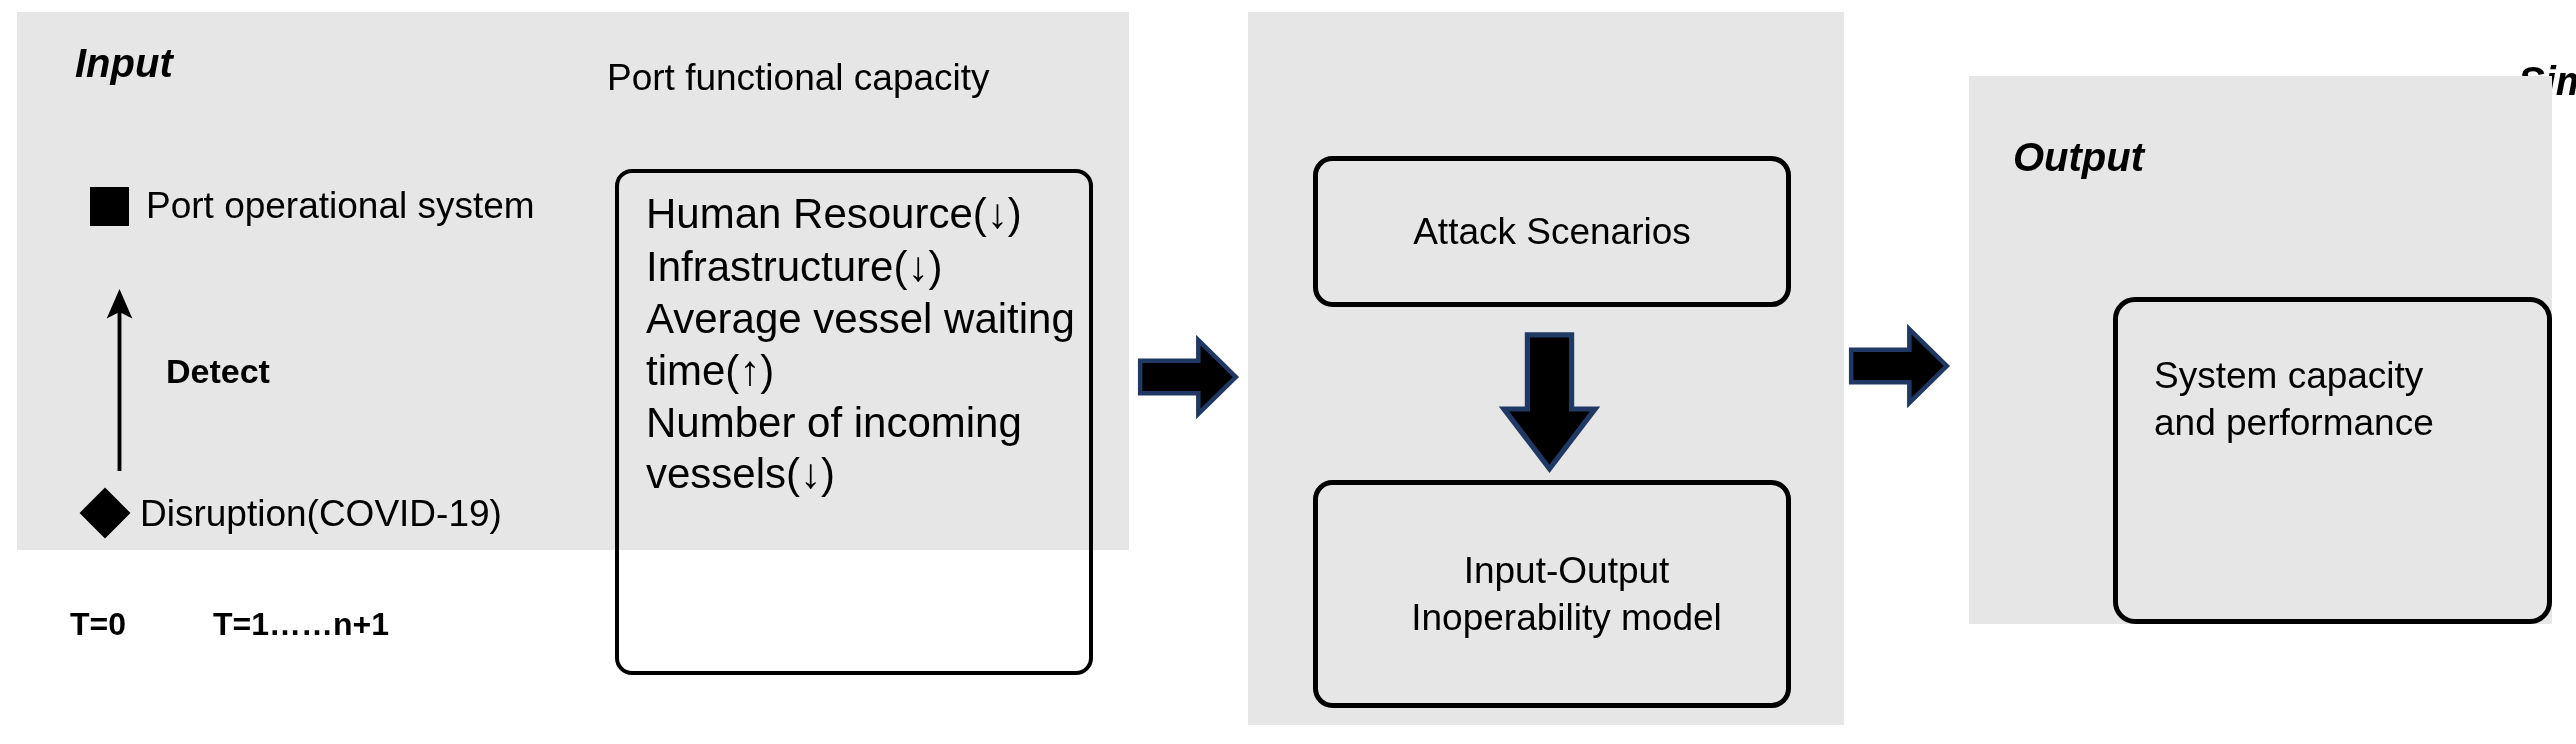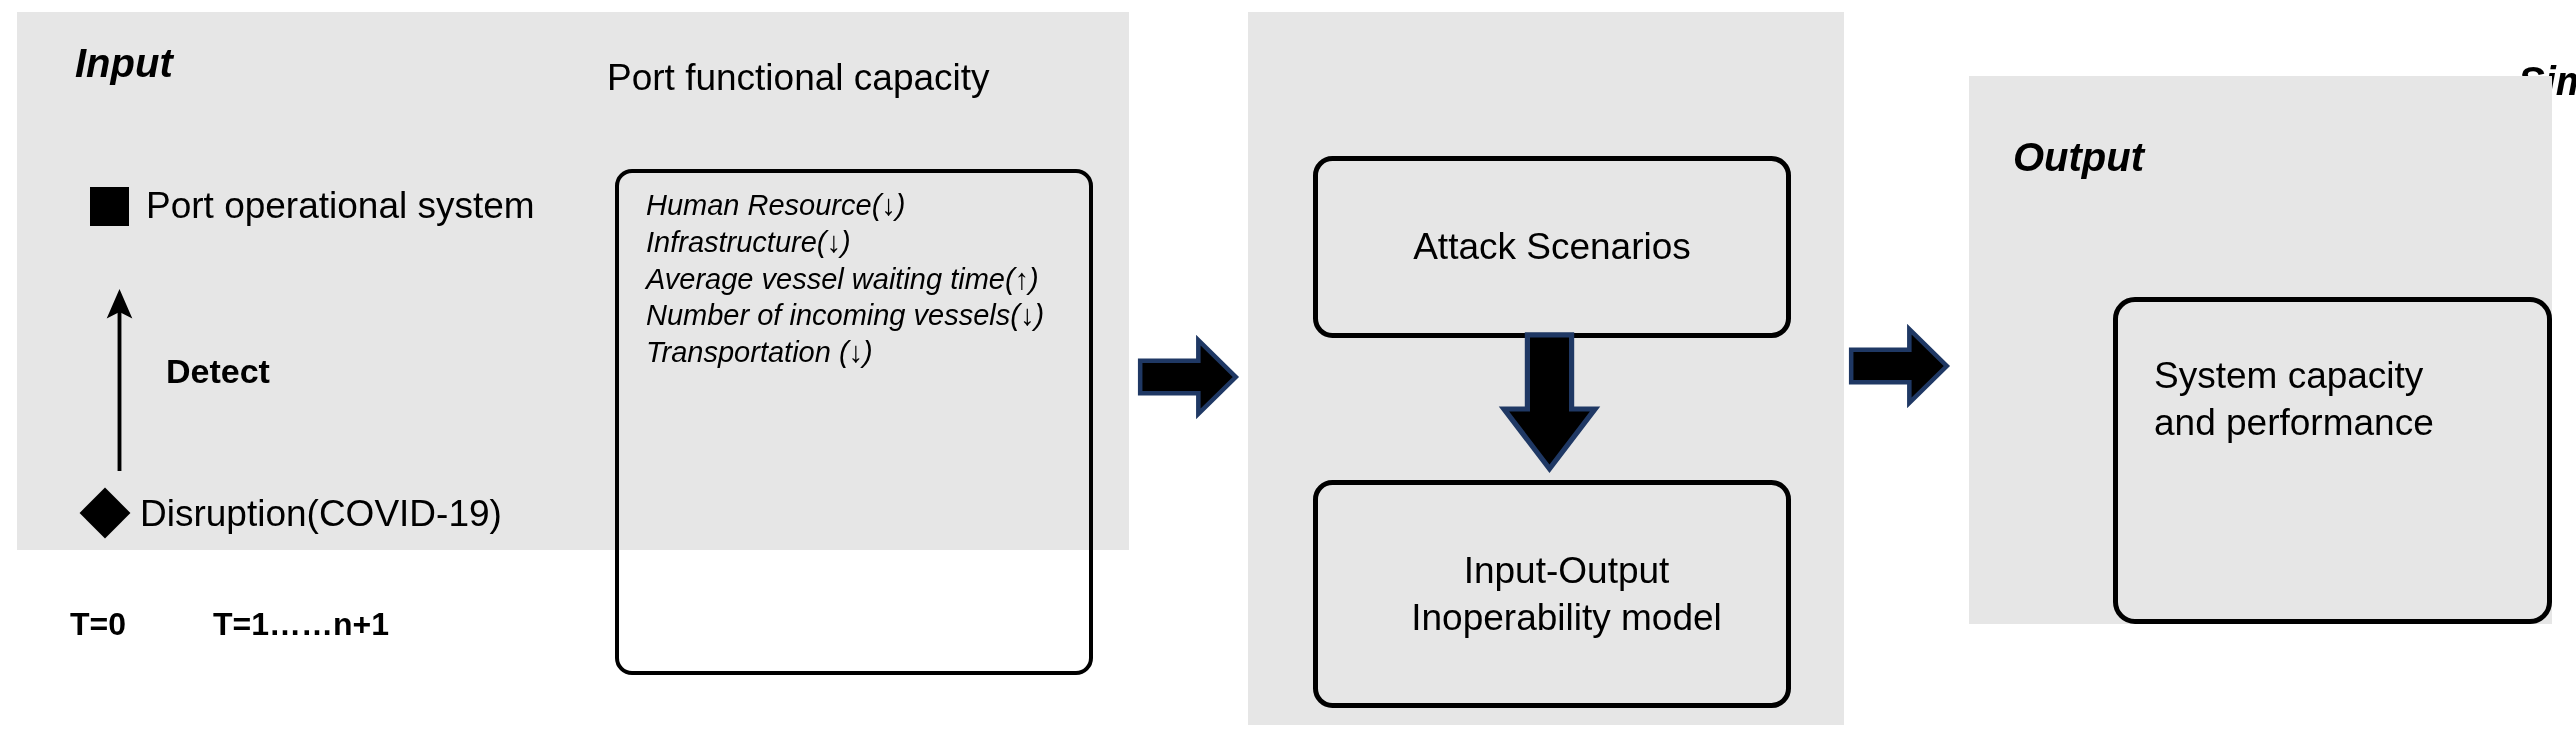--- a/index.html
+++ b/index.html
@@ -119,42 +119,41 @@
   #capacity-list {
     position: absolute;
     left: 27px;
     top: 15.6px;
     right: 11.7px;
     list-style: none;
     margin: 0;
     padding: 0;
   }
   #capacity-list li {
-    font-size: 29px;
+    font-size: 42px;
     line-height: 1.22;
     margin: 0 0 1.3px 0;
-    font-style: italic;
   }
 
   
   .round-box {
     position: absolute;
     border: 5.2px solid #000000;
     border-radius: 19.4px;
     box-sizing: border-box;
     display: flex;
     align-items: center;
     justify-content: center;
     text-align: center;
   }
   #attack-box {
     left: 1313px;
     top: 156px;
     width: 478px;
-    height: 182px;
+    height: 151px;
     align-items: center;
   }
   #iim-box {
     left: 1313px;
     top: 480px;
     width: 478px;
     height: 228px;
     padding-left: 29px;
   }
   .box-text {
@@ -234,21 +233,20 @@
   <div class="timeline-label" id="t-range">T=1……n+1</div>
 
   <div id="capacity-heading">Port functional capacity</div>
 
   <div id="capacity-box">
     <ul id="capacity-list">
       <li>Human Resource(↓)</li>
       <li>Infrastructure(↓)</li>
       <li>Average vessel waiting time(↑)</li>
       <li>Number of incoming vessels(↓)</li>
-      <li>Transportation (↓)</li>
     </ul>
   </div>
 </div>
 
 <div class="connector-arrow" id="connector-1">
   <svg width="104" height="84" viewBox="0 0 160 130">
     <polygon points="6,40 96,40 96,8 154,65 96,122 96,90 6,90" fill="#000000" stroke="#1F3864" stroke-width="7" stroke-linejoin="miter"></polygon>
   </svg>
 </div>
 

